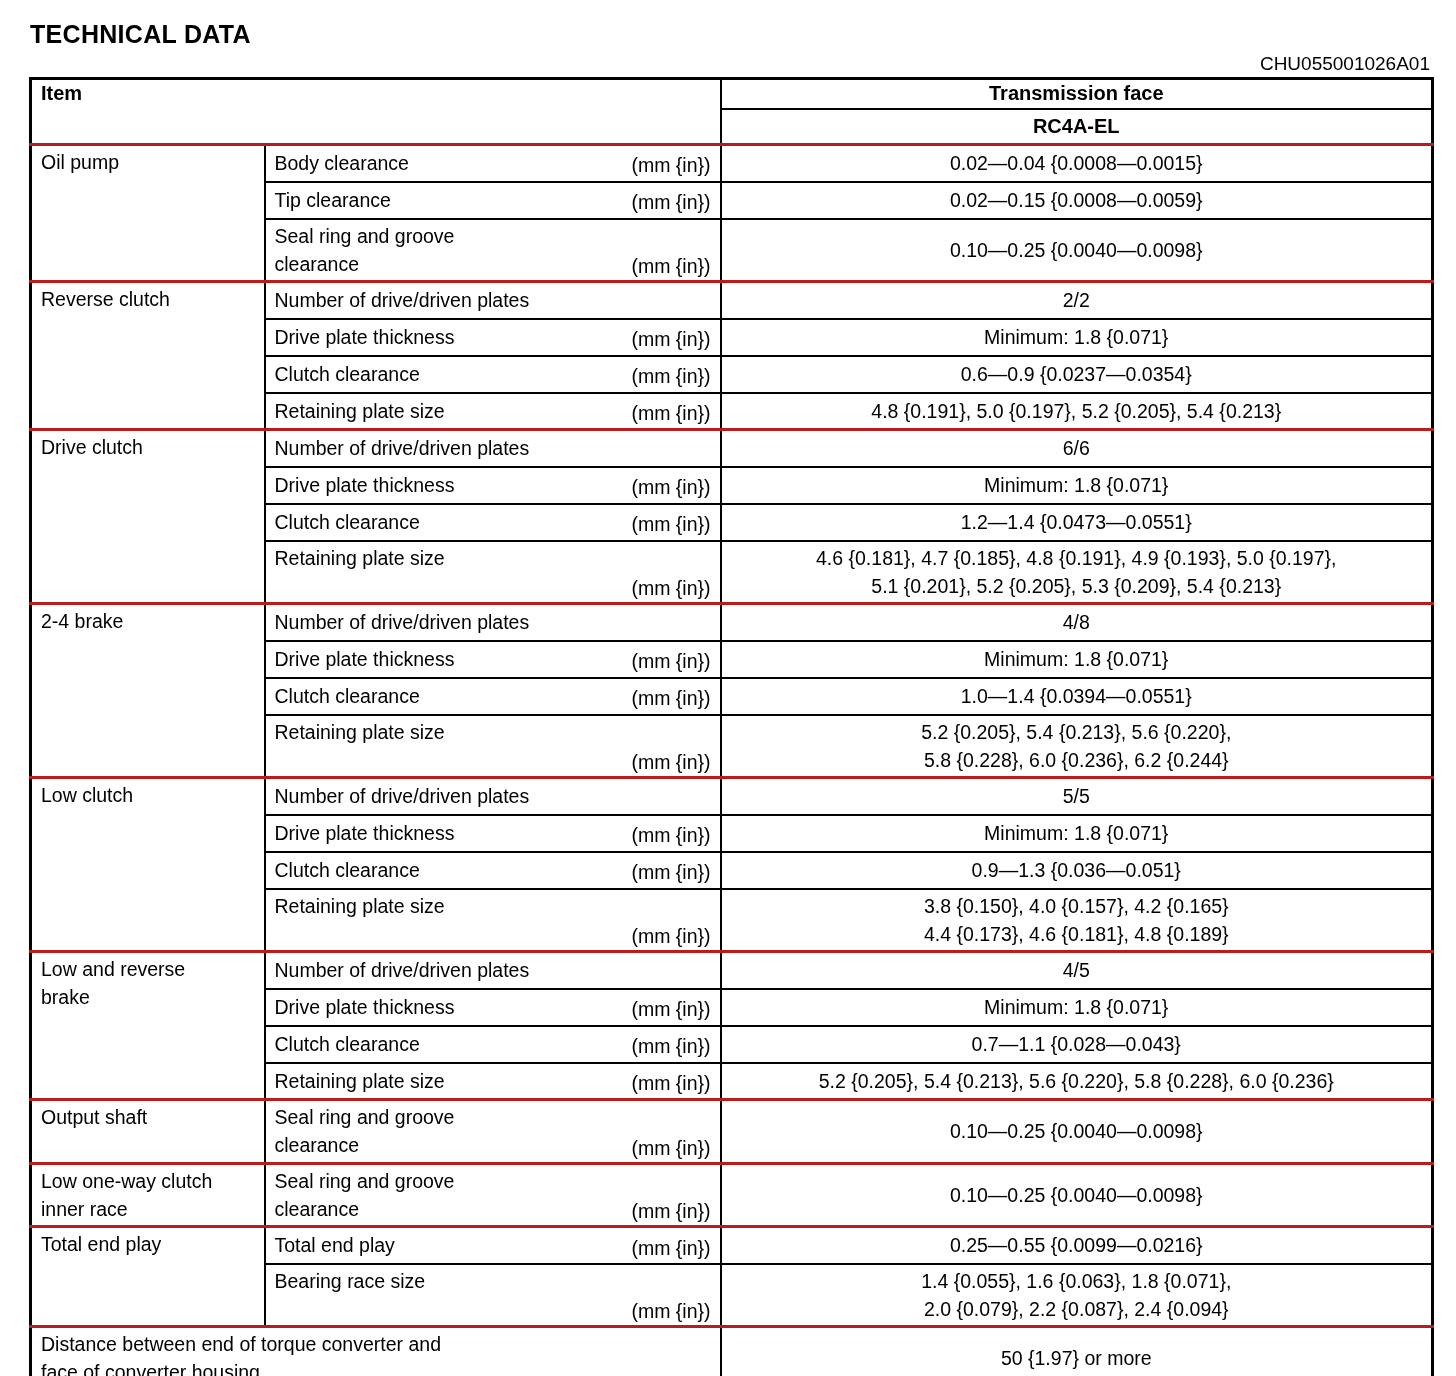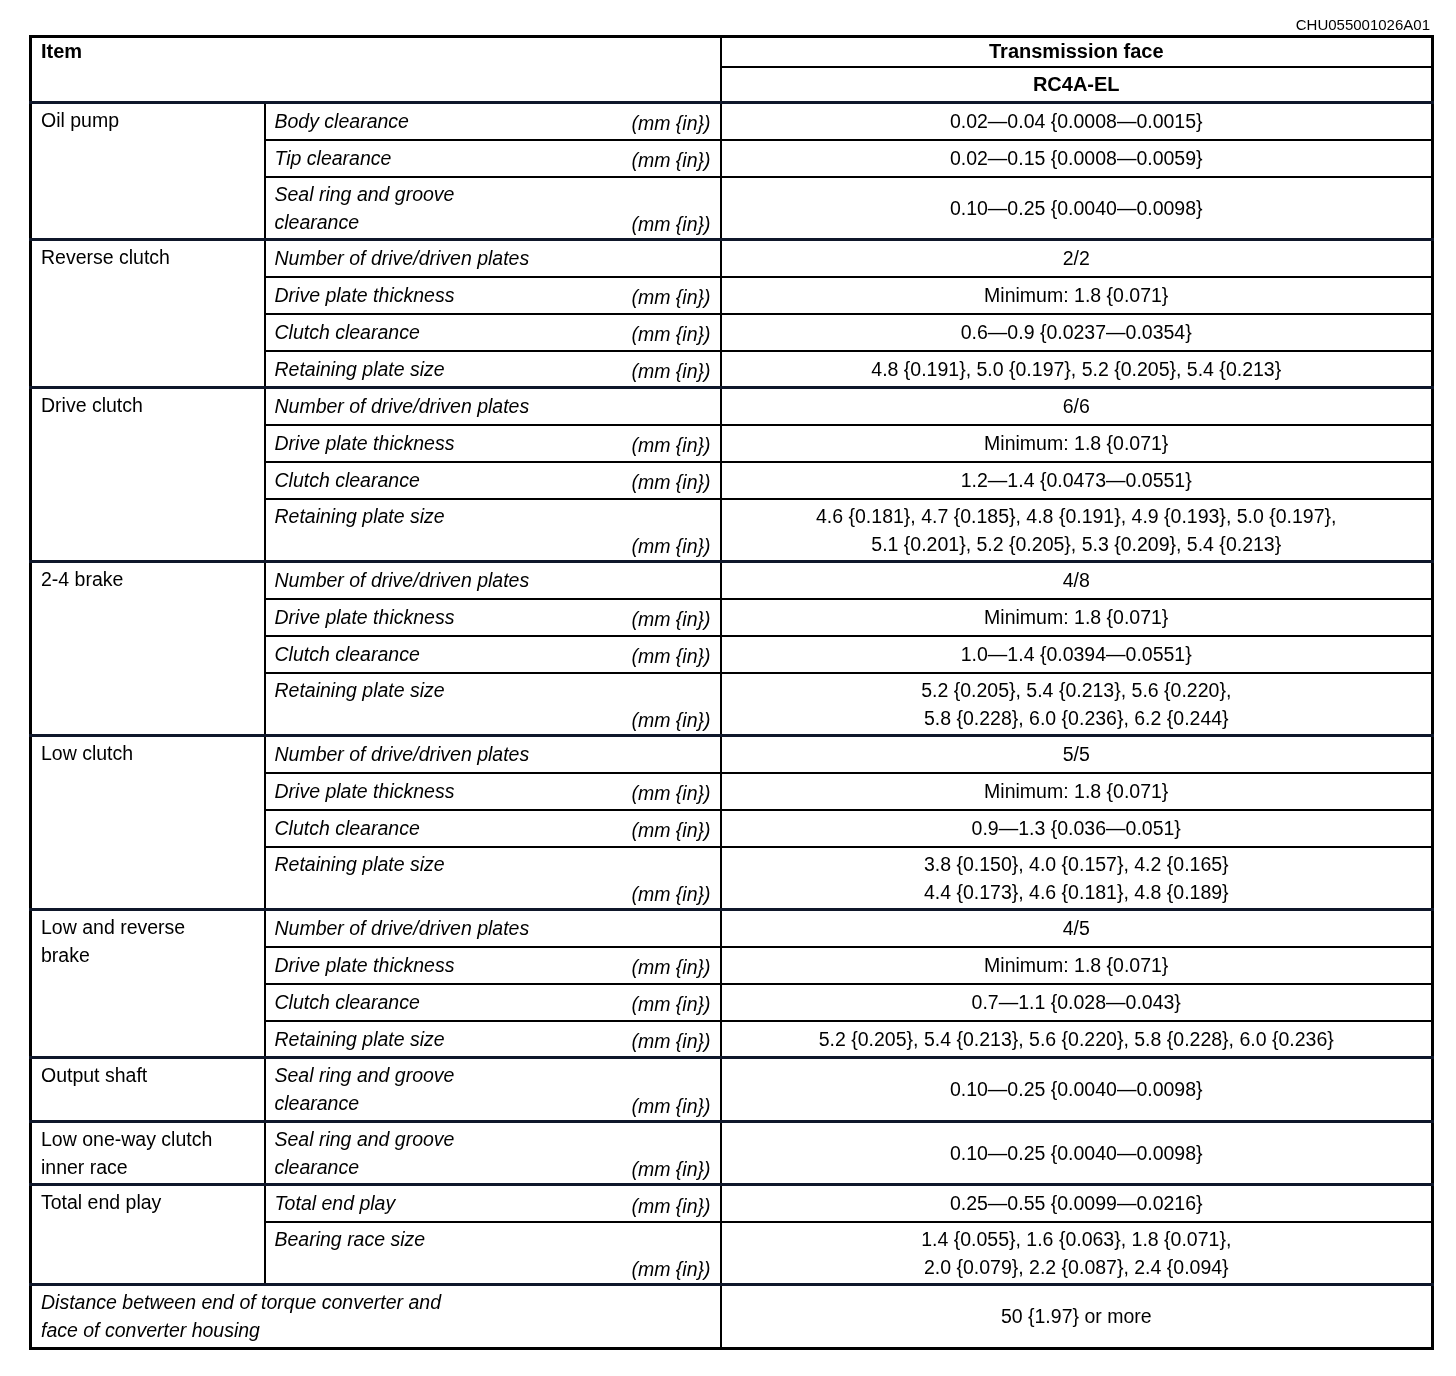--- a/index.html
+++ b/index.html
@@ -1,46 +1,47 @@
 <!DOCTYPE html>
 <html><head>
 <meta charset="utf-8">
 <style>
   html,body { margin:0; padding:0; background:#ffffff; color:#000000; }
   body { width:1456px; font-family:"Liberation Sans", sans-serif; }
   .page { padding:12px 25px 10px 29px; }
   .page-title { font-size:25px; font-weight:bold; margin:8px 0 0 1px; letter-spacing:0.3px; }
-  .doc-code { text-align:right; font-size:15px; margin:4px 1px 2px 0; }
+  .doc-code { text-align:right; font-size:19px; margin:4px 1px 2px 0; }
 
   table.spec { border-collapse:collapse; table-layout:fixed; width:1402px; border:3px solid #000; }
   table.spec th, table.spec td { border:2px solid #000; padding:2px 9px; }
-  tr.sec > td, tr.sec > th { border-top:3px solid #0f172a; }
+  tr.sec > td, tr.sec > th { border-top:3px solid #b91c1c; }
 
   th { font-size:20px; font-weight:bold; }
   .th-item { text-align:left; vertical-align:top; padding-top:3px; }
   .th-type { text-align:center; vertical-align:middle; }
 
   td { font-size:19.5px; vertical-align:middle; }
   td.g { vertical-align:top; padding-top:3px; white-space:pre-line; line-height:1.45; }
-  td.item-cell { vertical-align:middle;font-style:italic; }
+  td.item-cell { vertical-align:middle; }
   .flex { display:flex; justify-content:space-between; column-gap:6px; }
   .lbl { white-space:pre-line; align-self:flex-start; line-height:1.45; text-align:left; }
   .unit { align-self:flex-end; white-space:nowrap; }
   td.tall .flex { min-height:56px; }
   td.val { text-align:center; white-space:pre-line; line-height:1.45; }
 
   tr.h28 { height:30px; }
   tr.h34 { height:36px; }
   tr.r1  { height:37px; }
   tr.r2  { height:56px; }
 </style>
 </head>
 <body>
 
 <div class="page">
+  <div class="page-title">TECHNICAL DATA</div>
   <div class="doc-code">CHU055001026A01</div>
 
   <table class="spec">
     <colgroup>
       <col style="width:234px">
         <col style="width:456px">
         <col style="width:712px">
     </colgroup>
 
     <tbody>

